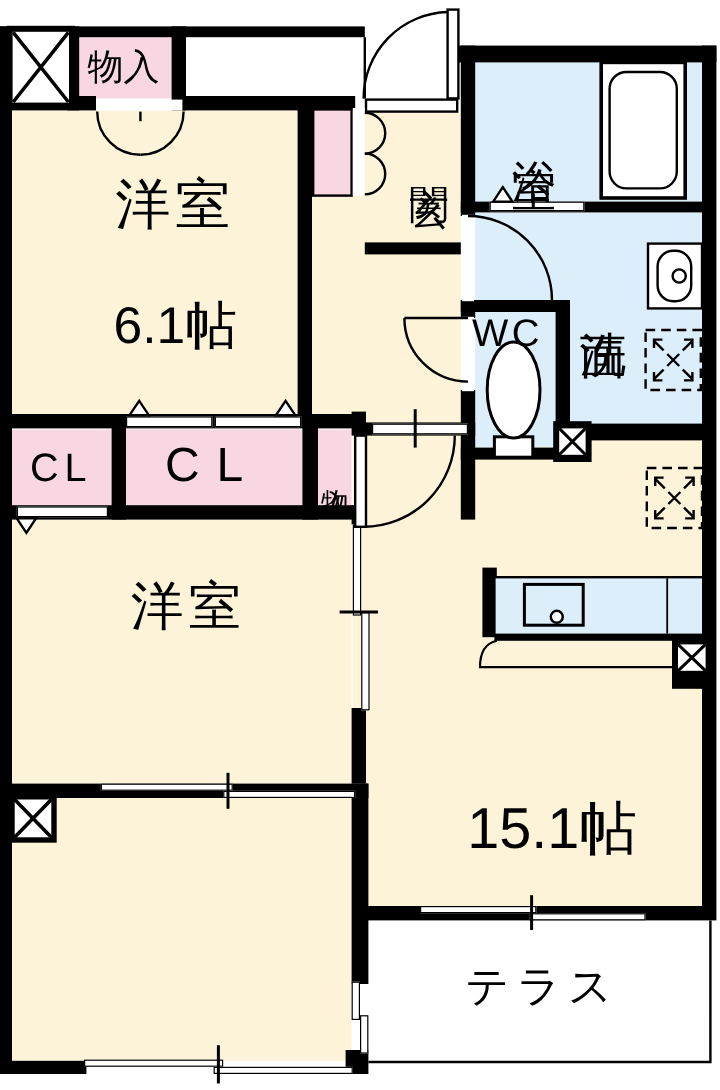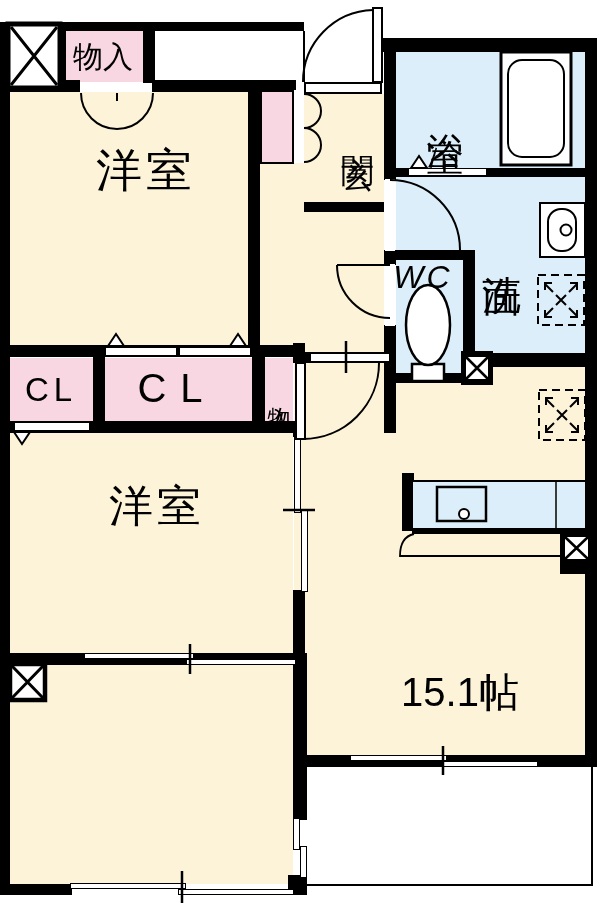--- a/index.html
+++ b/index.html
@@ -195,24 +195,26 @@
       <path d="M556 482 L556 528" stroke="#000" stroke-width="1.5"></path>
       <rect x="437" y="487" width="49" height="34" fill="none" stroke="#000" stroke-width="2.5"></rect>
       <circle cx="464" cy="514" r="5" fill="#fff" stroke="#000" stroke-width="2"></circle>
       <path d="M414 534 Q400 537 400 556 L561 556" fill="none" stroke="#000" stroke-width="1.8"></path>
     </g>
 
     <path d="M592 767 L592 885 L307 885" fill="none" stroke="#000" stroke-width="2"></path>
   </svg>
 
   <div class="lbl" style="left:146px;top:170px;font-size:46px;letter-spacing:4px;">洋室</div>
+  <div class="lbl" style="left:146px;top:272px;font-size:43px;">6.1帖</div>
   <div class="lbl" style="left:157px;top:506px;font-size:44px;letter-spacing:4px;">洋室</div>
-  <div class="lbl" style="left:460px;top:692px;font-size:40px;">15.1帖</div>
+  <div class="lbl" style="left:460px;top:692px;font-size:48px;">15.1帖</div>
+  <div class="lbl" style="left:452px;top:822px;font-size:36px;letter-spacing:6px;">テラス</div>
   <div class="lbl vert" style="left:358px;top:130px;font-size:33px;">玄関</div>
   <div class="lbl vert" style="left:445px;top:108px;font-size:37px;letter-spacing:5px;">浴室</div>
   <div class="lbl vert" style="left:502px;top:250px;font-size:39px;letter-spacing:6px;">洗面</div>
-  <div class="lbl" style="left:423px;top:277px;font-size:32px;letter-spacing:3px;font-style:italic;">WC</div>
+  <div class="lbl" style="left:423px;top:277px;font-size:32px;letter-spacing:3px;">WC</div>
   <div class="lbl" style="left:51px;top:389px;font-size:33px;letter-spacing:5px;">CL</div>
   <div class="lbl" style="left:177px;top:388px;font-size:40px;letter-spacing:14px;">CL</div>
   <div class="lbl" style="left:103px;top:57px;font-size:30px;">物入</div>
   <div class="lbl vert" style="left:279px;top:389px;font-size:23px;">物入</div>
 
 </div>
 
 </body></html>

